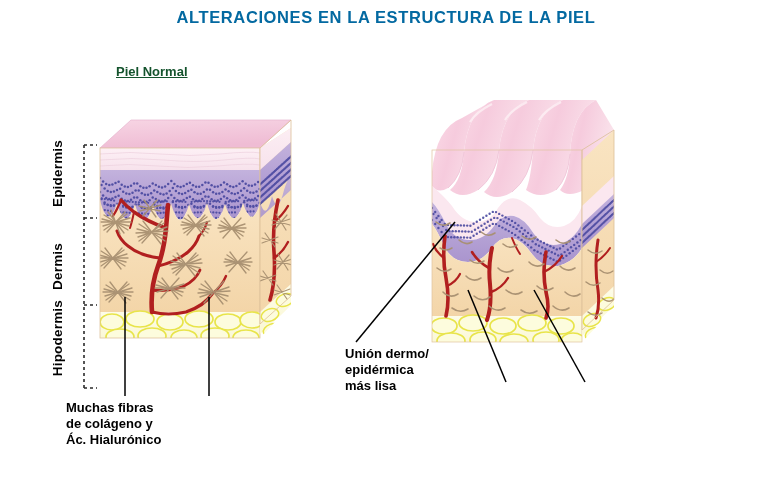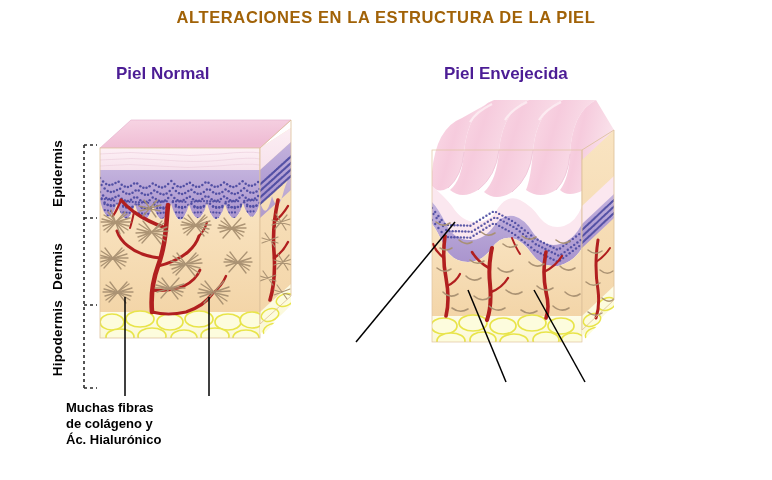--- a/index.html
+++ b/index.html
@@ -9,25 +9,26 @@
     font-family:"Liberation Sans", sans-serif;
     overflow:hidden;
     position:relative;
   }
   #stage{position:absolute;left:0;top:0;width:772px;height:480px;}
 
   .title{
     position:absolute;left:0;top:8px;width:772px;
     text-align:center;
     font-size:16.5px;font-weight:bold;letter-spacing:.6px;
-    color:#a16207;
+    color:#0369a1;
   }
   .subtitle{
-    position:absolute;font-size:17px;font-weight:bold;color:#4c1d95;
+    position:absolute;font-size:13px;font-weight:bold;color:#14532d;
     white-space:nowrap;
+    text-decoration:underline;
   }
   #sub-normal{left:116px;top:64px;}
   #sub-aged{left:444px;top:64px;}
 
   .vlabel{
     position:absolute;
     font-size:13.5px;font-weight:bold;color:#000;
     writing-mode:vertical-rl;transform:rotate(180deg);
     white-space:nowrap;letter-spacing:.2px;
   }
@@ -48,21 +49,20 @@
   svg{position:absolute;left:0;top:0;}
 </style>
 </head>
 <body>
 
 <div id="stage">
 
   <div class="title">ALTERACIONES EN LA ESTRUCTURA DE LA PIEL</div>
 
   <div class="subtitle" id="sub-normal">Piel Normal</div>
-  <div class="subtitle" id="sub-aged">Piel Envejecida</div>
 
   <div class="vlabel" id="vl-epidermis">Epidermis</div>
   <div class="vlabel" id="vl-dermis">Dermis</div>
   <div class="vlabel" id="vl-hipodermis">Hipodermis</div>
 
   <svg width="772" height="480">
     <defs>
 
       <linearGradient id="gTopN" x1="0" y1="0" x2="0.3" y2="1">
         <stop offset="0%" stop-color="#f7d5e4"></stop>
@@ -1161,14 +1161,17 @@
     <g stroke="#000" stroke-width="1.5">
       <line x1="455" y1="222" x2="356" y2="342"></line>
       <line x1="468" y1="290" x2="506" y2="382"></line>
       <line x1="534" y1="290" x2="585" y2="382"></line>
     </g>
   </svg>
 
   <div class="caption" id="cap-colageno">Muchas fibras
 de colágeno y
 Ác. Hialurónico</div>
+  <div class="caption" id="cap-union">Unión dermo/
+epidérmica
+más lisa</div>
 
 </div>
 
 </body></html>

